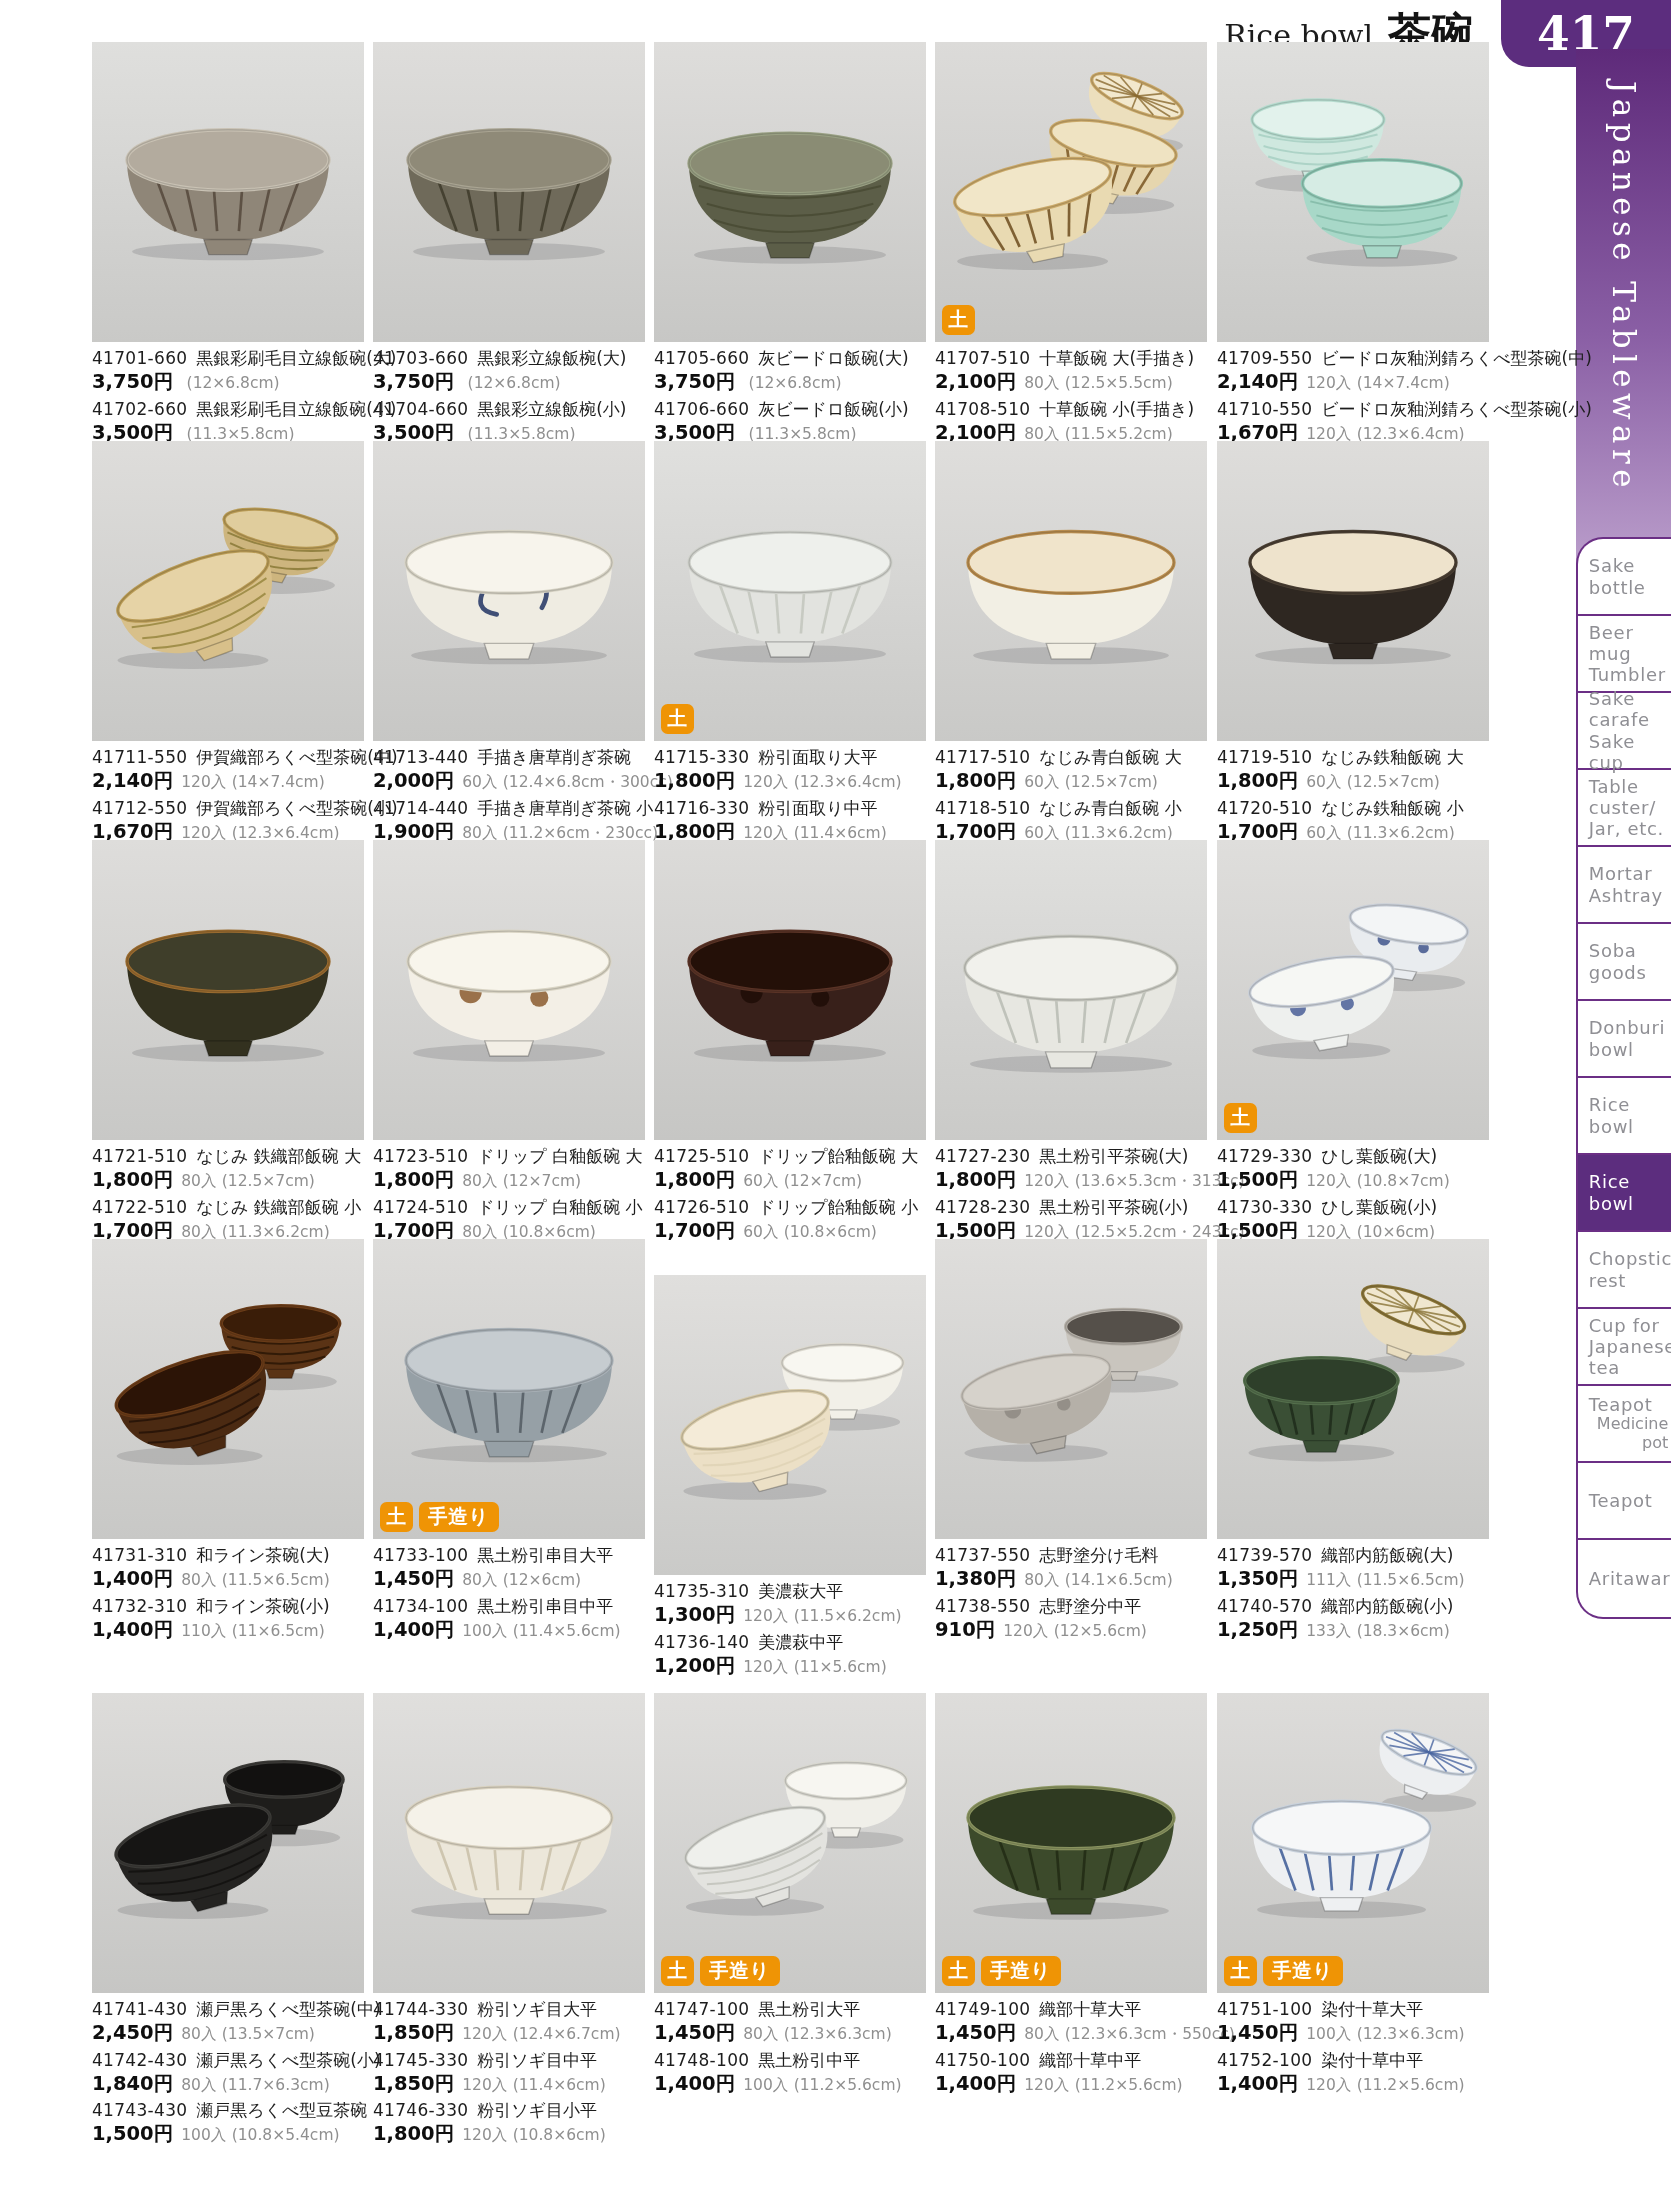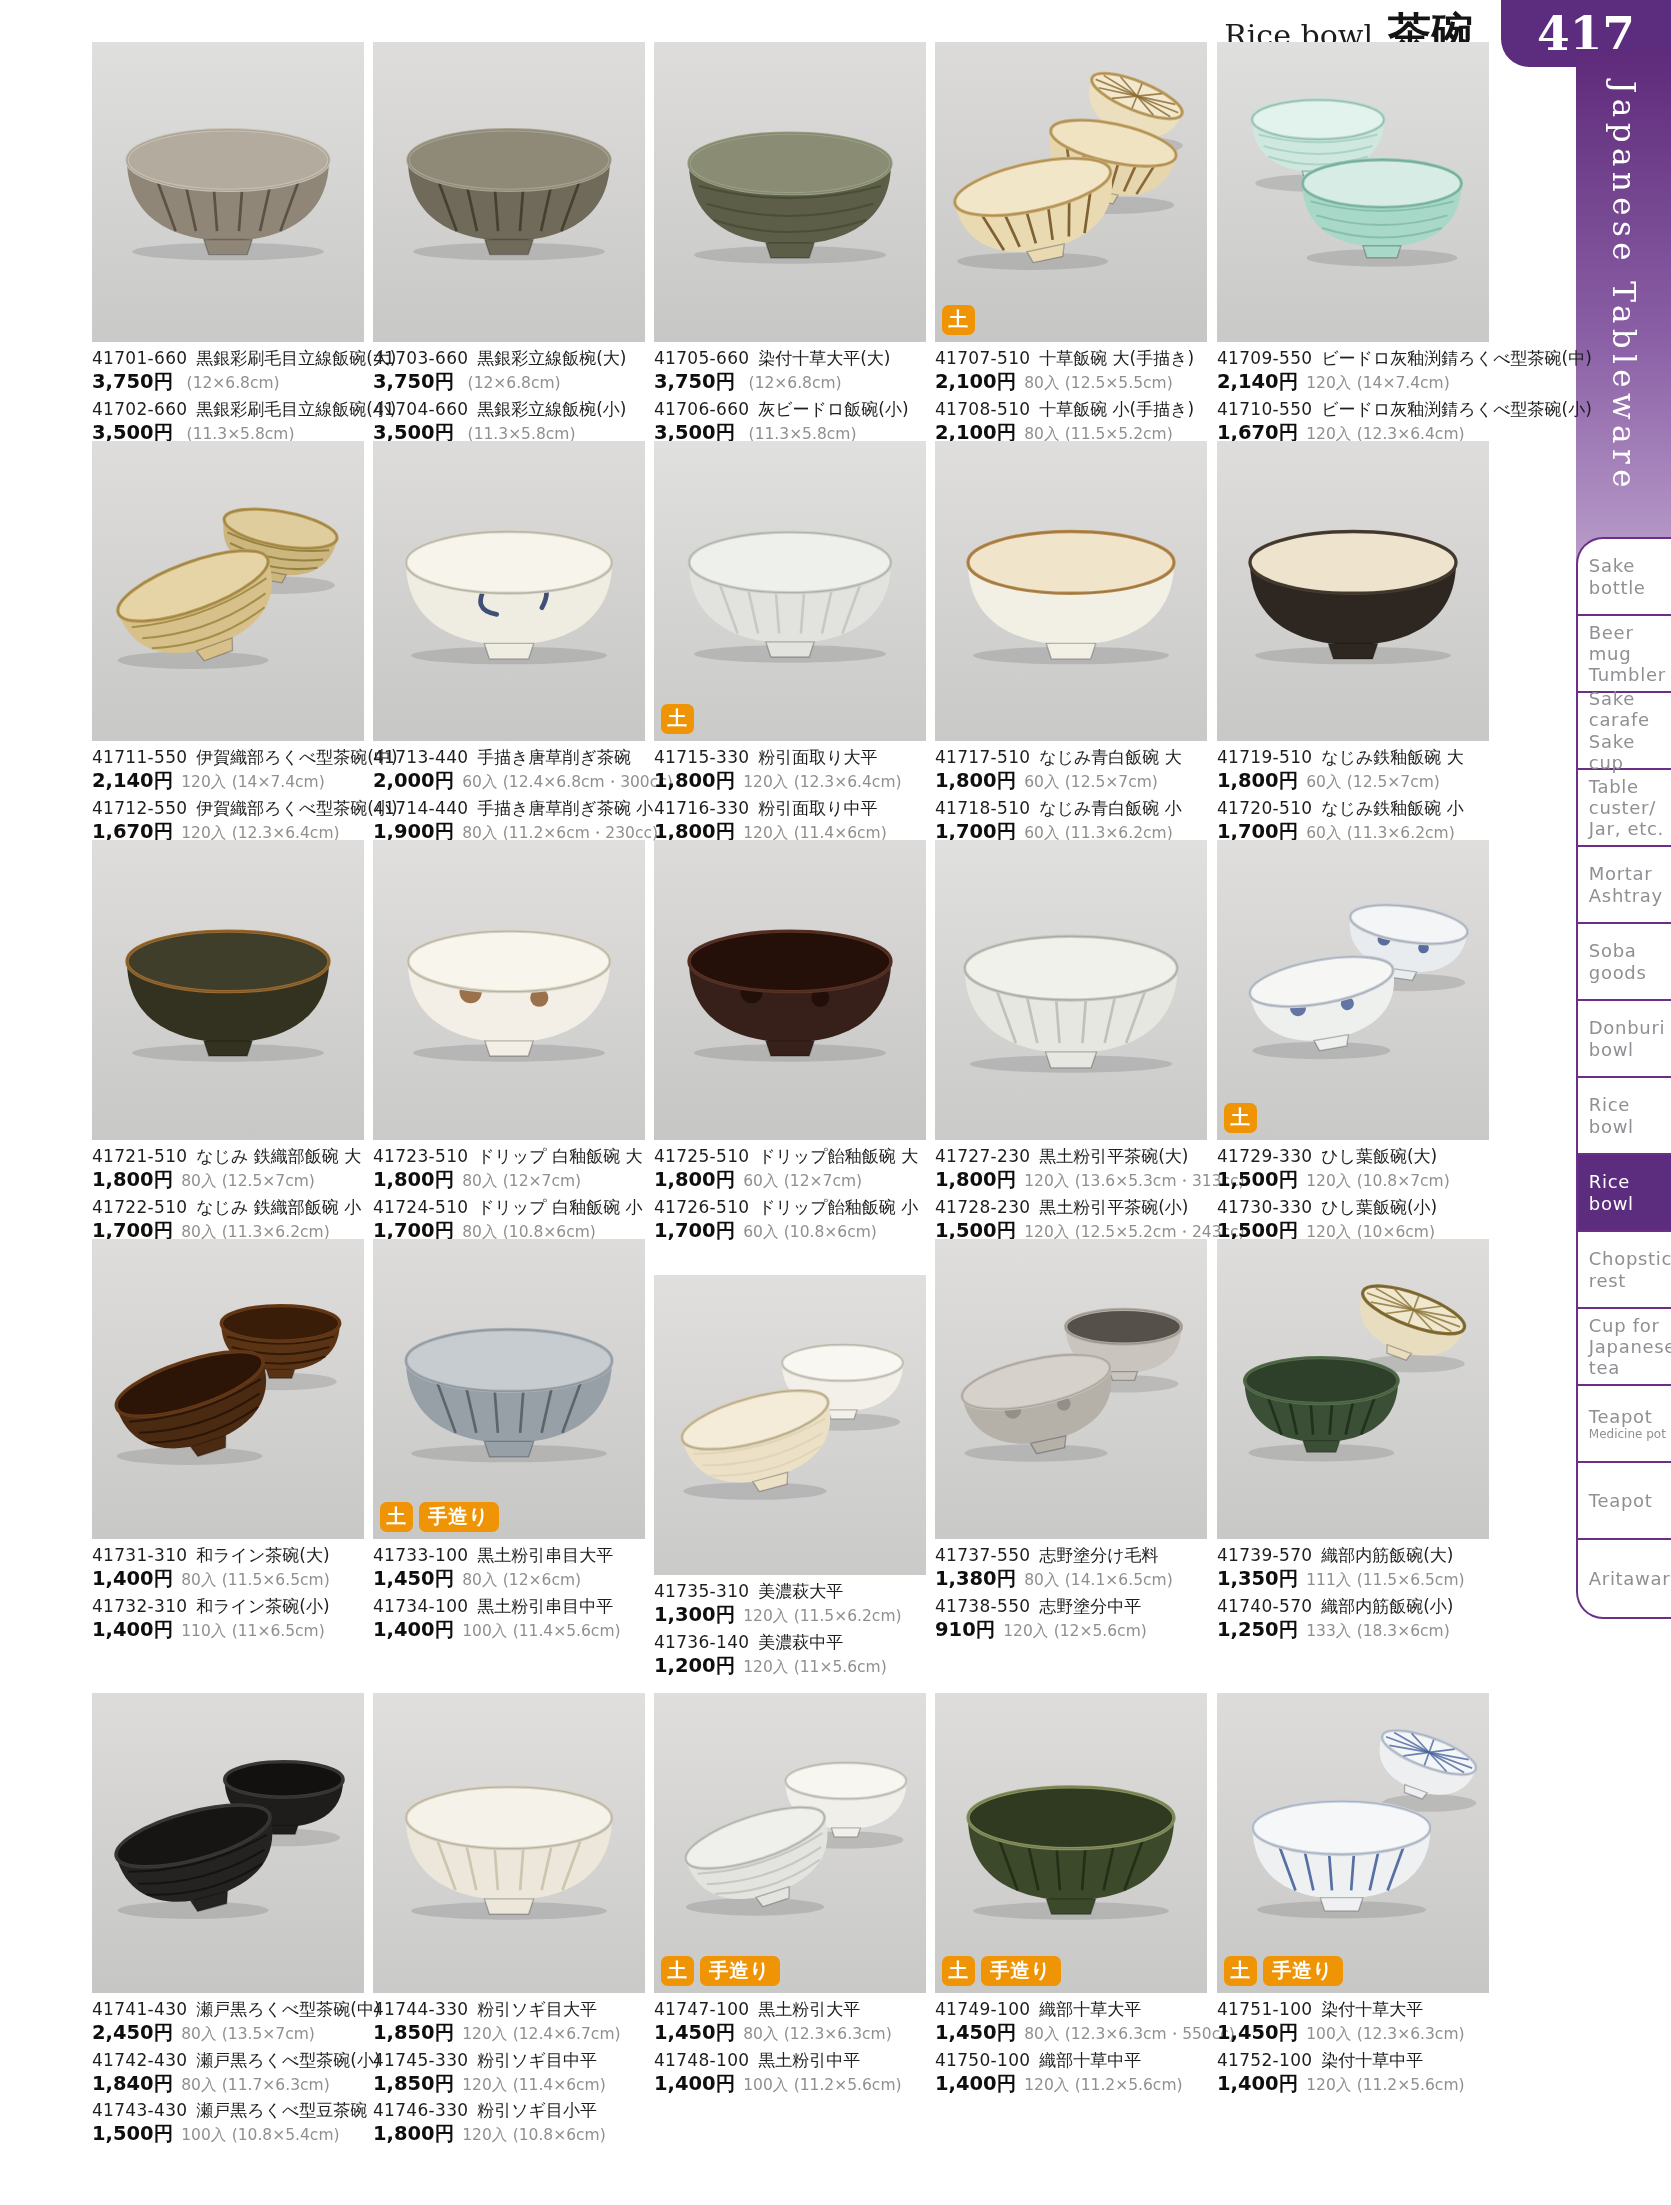--- a/index.html
+++ b/index.html
@@ -17,21 +17,21 @@
         background:linear-gradient(180deg,#5e2a7a 0%,#8a5fa5 32%,#c2a8d1 62%,#efe9f4 88%,#ffffff 100%);}
   .vtext{position:absolute;top:32px;left:50%;transform:translateX(-50%);
         writing-mode:vertical-rl;text-orientation:mixed;color:#fff;
         font-family:"DejaVu Serif","Liberation Serif",serif;font-size:31px;letter-spacing:5.4px;white-space:nowrap;}
   .nav{position:absolute;left:1576px;top:537px;width:95px;background:#fff;
         border:2px solid #6b2f85;border-right:none;border-radius:27px 0 0 27px;box-sizing:border-box;}
   .nav-item{height:77px;border-bottom:2px solid #6b2f85;display:flex;flex-direction:column;justify-content:center;
         padding-left:10.8px;padding-right:2.7px;box-sizing:border-box;color:#8f8f94;font-size:18px;letter-spacing:0.7px;line-height:1.18;}
   .nav-item:last-child{border-bottom:none;}
   .nav-item.active{background:#5c2d7e;color:#ffffff;}
-  .nav-sub{font-size:12px;letter-spacing:0;}
+  .nav-sub{font-size:16px;letter-spacing:0;text-align:right;}
   
   .cell{position:absolute;width:272px;}
   .photo{position:relative;width:272px;height:300px;overflow:hidden;}
   .badges{position:absolute;left:6.7px;bottom:6.7px;display:flex;gap:5.4px;}
   .badge{background:#ef9405;color:#fff;font-weight:bold;border-radius:6.7px;font-size:19.5px;line-height:1;
         padding:5.4px 6.7px;letter-spacing:0.7px;}
   .badge.handmade{padding:5.4px 9.4px;}
   .ptext{margin-top:5.4px;}
   .pline1{font-size:17px;color:#1d1d1d;white-space:nowrap;line-height:1.3;}
   .code{margin-right:8.8px;letter-spacing:0.3px;}
@@ -155,21 +155,21 @@
     <path d="M -135.3 33.6 Q 0 69.6 135.3 33.6" fill="none" stroke="#44462f" stroke-width="3" opacity="0.7"></path>
               <path d="M -123.75 60 Q 0 96 123.75 60" fill="none" stroke="#44462f" stroke-width="3" opacity="0.7"></path>
               <path d="M -113.25 84 Q 0 120 113.25 84" fill="none" stroke="#44462f" stroke-width="3" opacity="0.7"></path>
     <path d="M -36 118 l 7.5 22.5 l 57 0 l 7.5 -22.5 Z" fill="#5c5e48" stroke="rgba(0,0,0,0.25)" stroke-width="2"></path>
     <ellipse cx="0" cy="0" rx="150" ry="45" fill="#8a8c74" stroke="#9aa184" stroke-width="5"></ellipse>
 
     <ellipse cx="0" cy="0" rx="150" ry="45" fill="none" stroke="rgba(0,0,0,0.15)" stroke-width="2"></ellipse>
   </g>
           </svg></div>
         <div class="ptext">
-          <div class="pline1"><span class="code">41705-660</span><span class="pname">染付十草大平(大)</span></div>
+          <div class="pline1"><span class="code">41705-660</span><span class="pname">灰ビードロ飯碗(大)</span></div>
           <div class="pline2"><span class="price">3,750円</span><span class="meta"></span><span class="meta">(12×6.8cm)</span></div>
           <div class="pline1"><span class="code">41706-660</span><span class="pname">灰ビードロ飯碗(小)</span></div>
           <div class="pline2"><span class="price">3,500円</span><span class="meta"></span><span class="meta">(11.3×5.8cm)</span></div>
         </div>
       </div>
       <div class="cell" style="left: 935px; top: 42px;">
         <div class="photo" style="background: linear-gradient(rgb(220, 219, 217), rgb(198, 198, 196));"><svg viewBox="0 0 404 445" width="272" height="300" xmlns="http://www.w3.org/2000/svg">
             <ellipse cx="300" cy="153.6" rx="68.39999999999999" ry="13" fill="rgba(50,50,55,0.16)"></ellipse>
   <g transform="translate(300,80) rotate(22)">
     <path d="M -72 0 C -72 43.2, -36 57.6, 0 57.6 C 36 57.6, 72 43.2, 72 0 Z" fill="#ecdfbd"></path>

